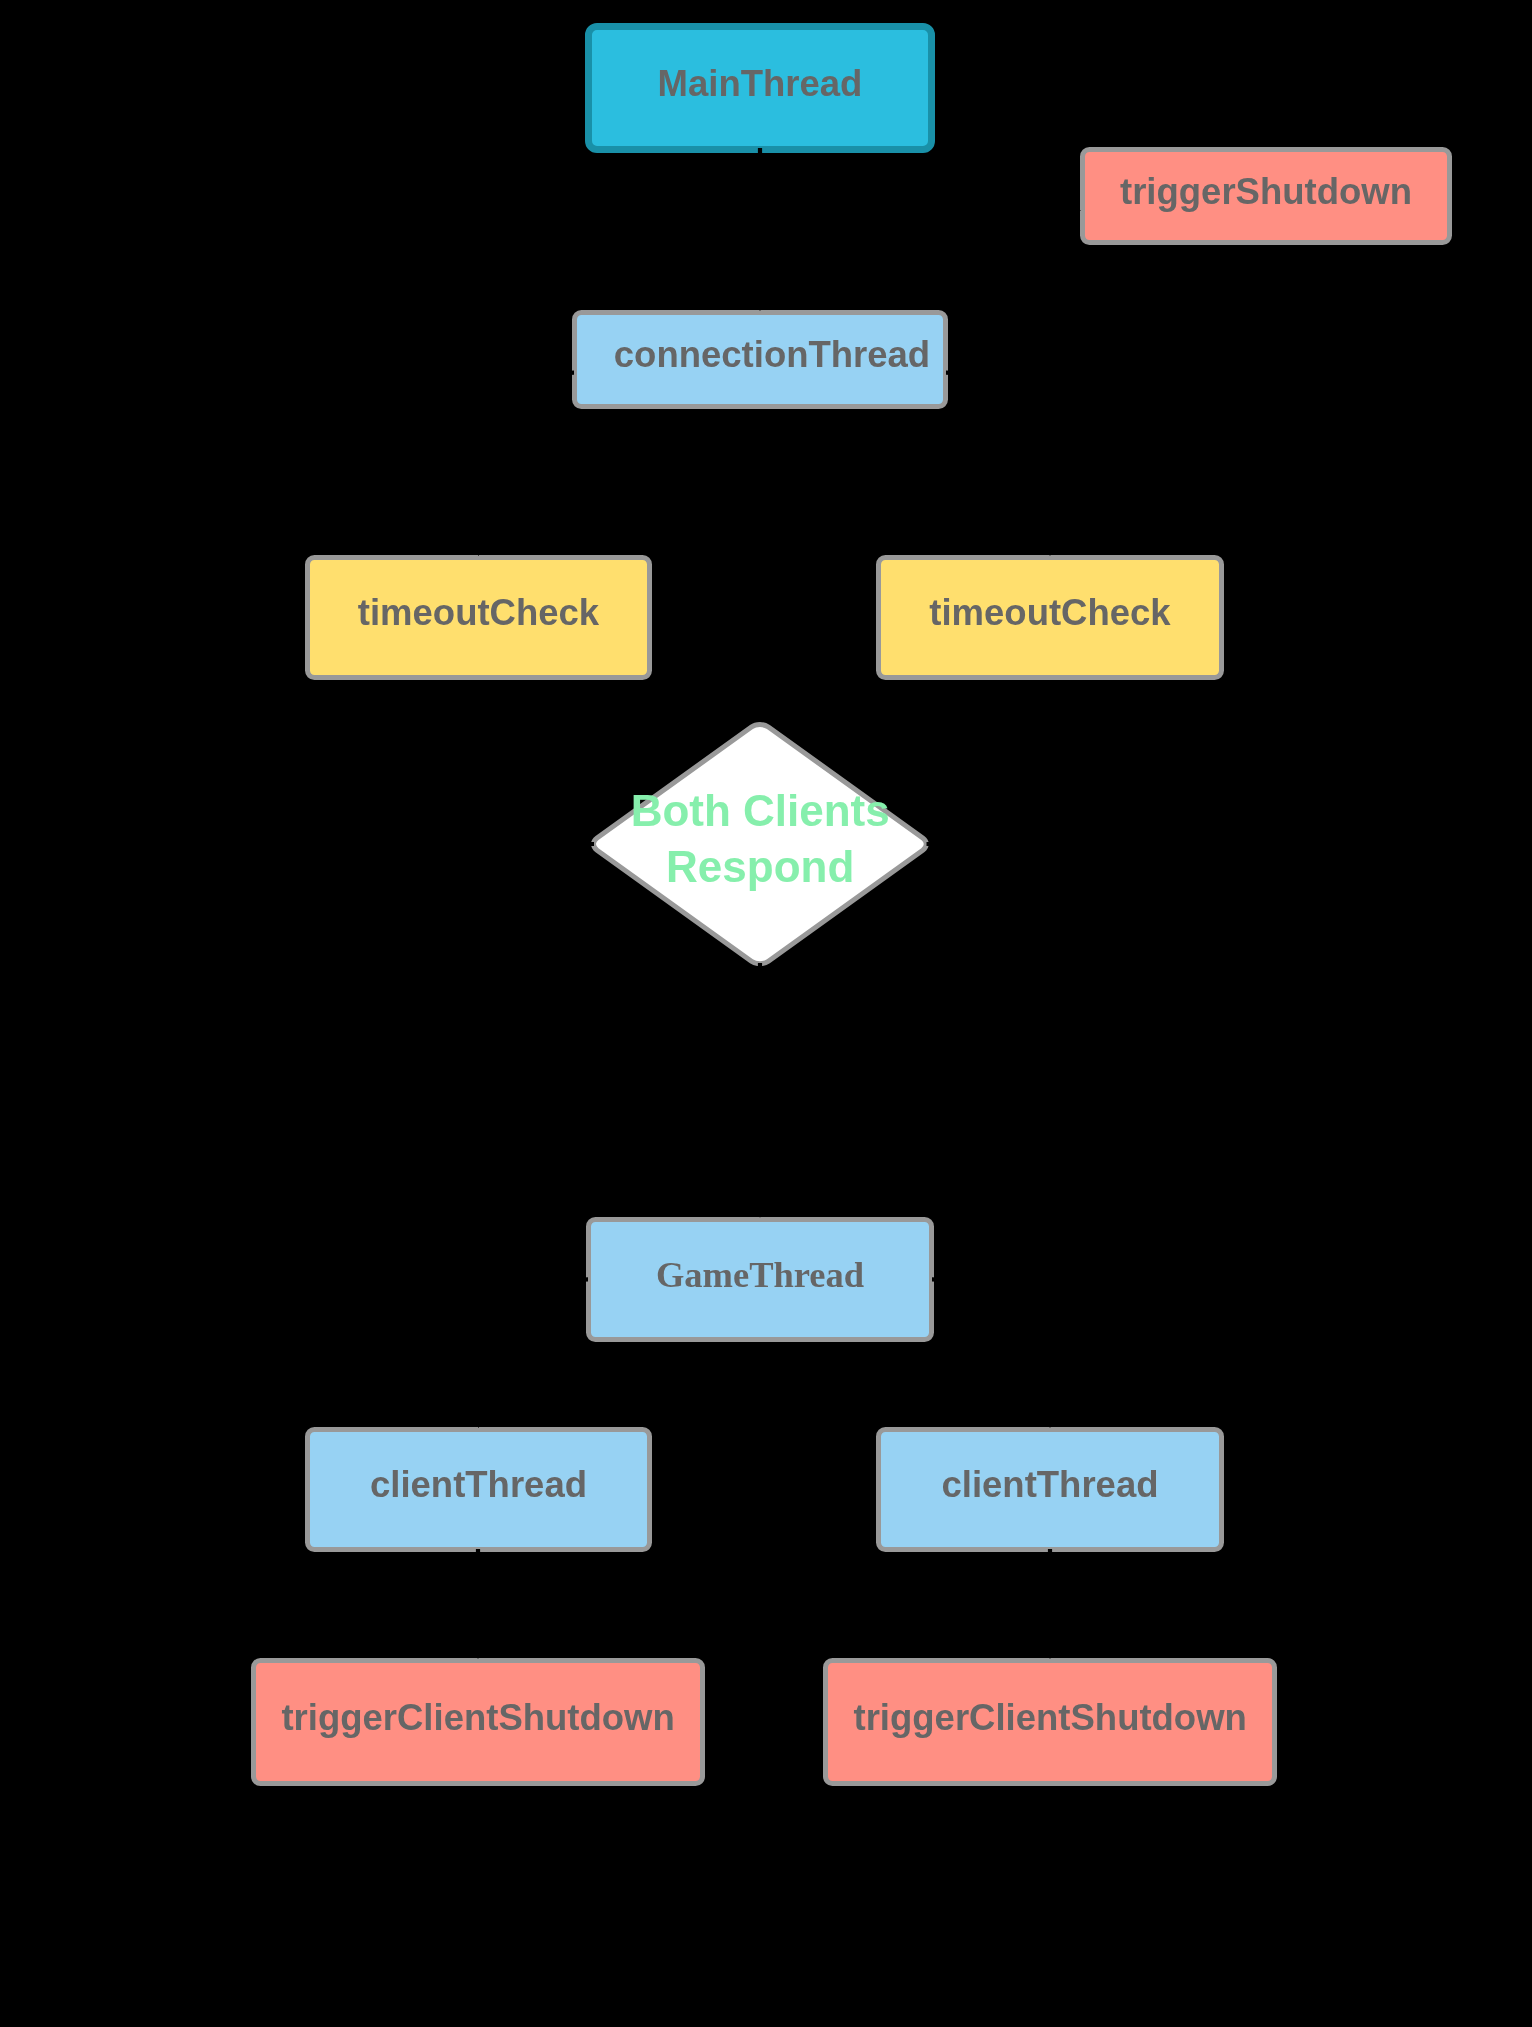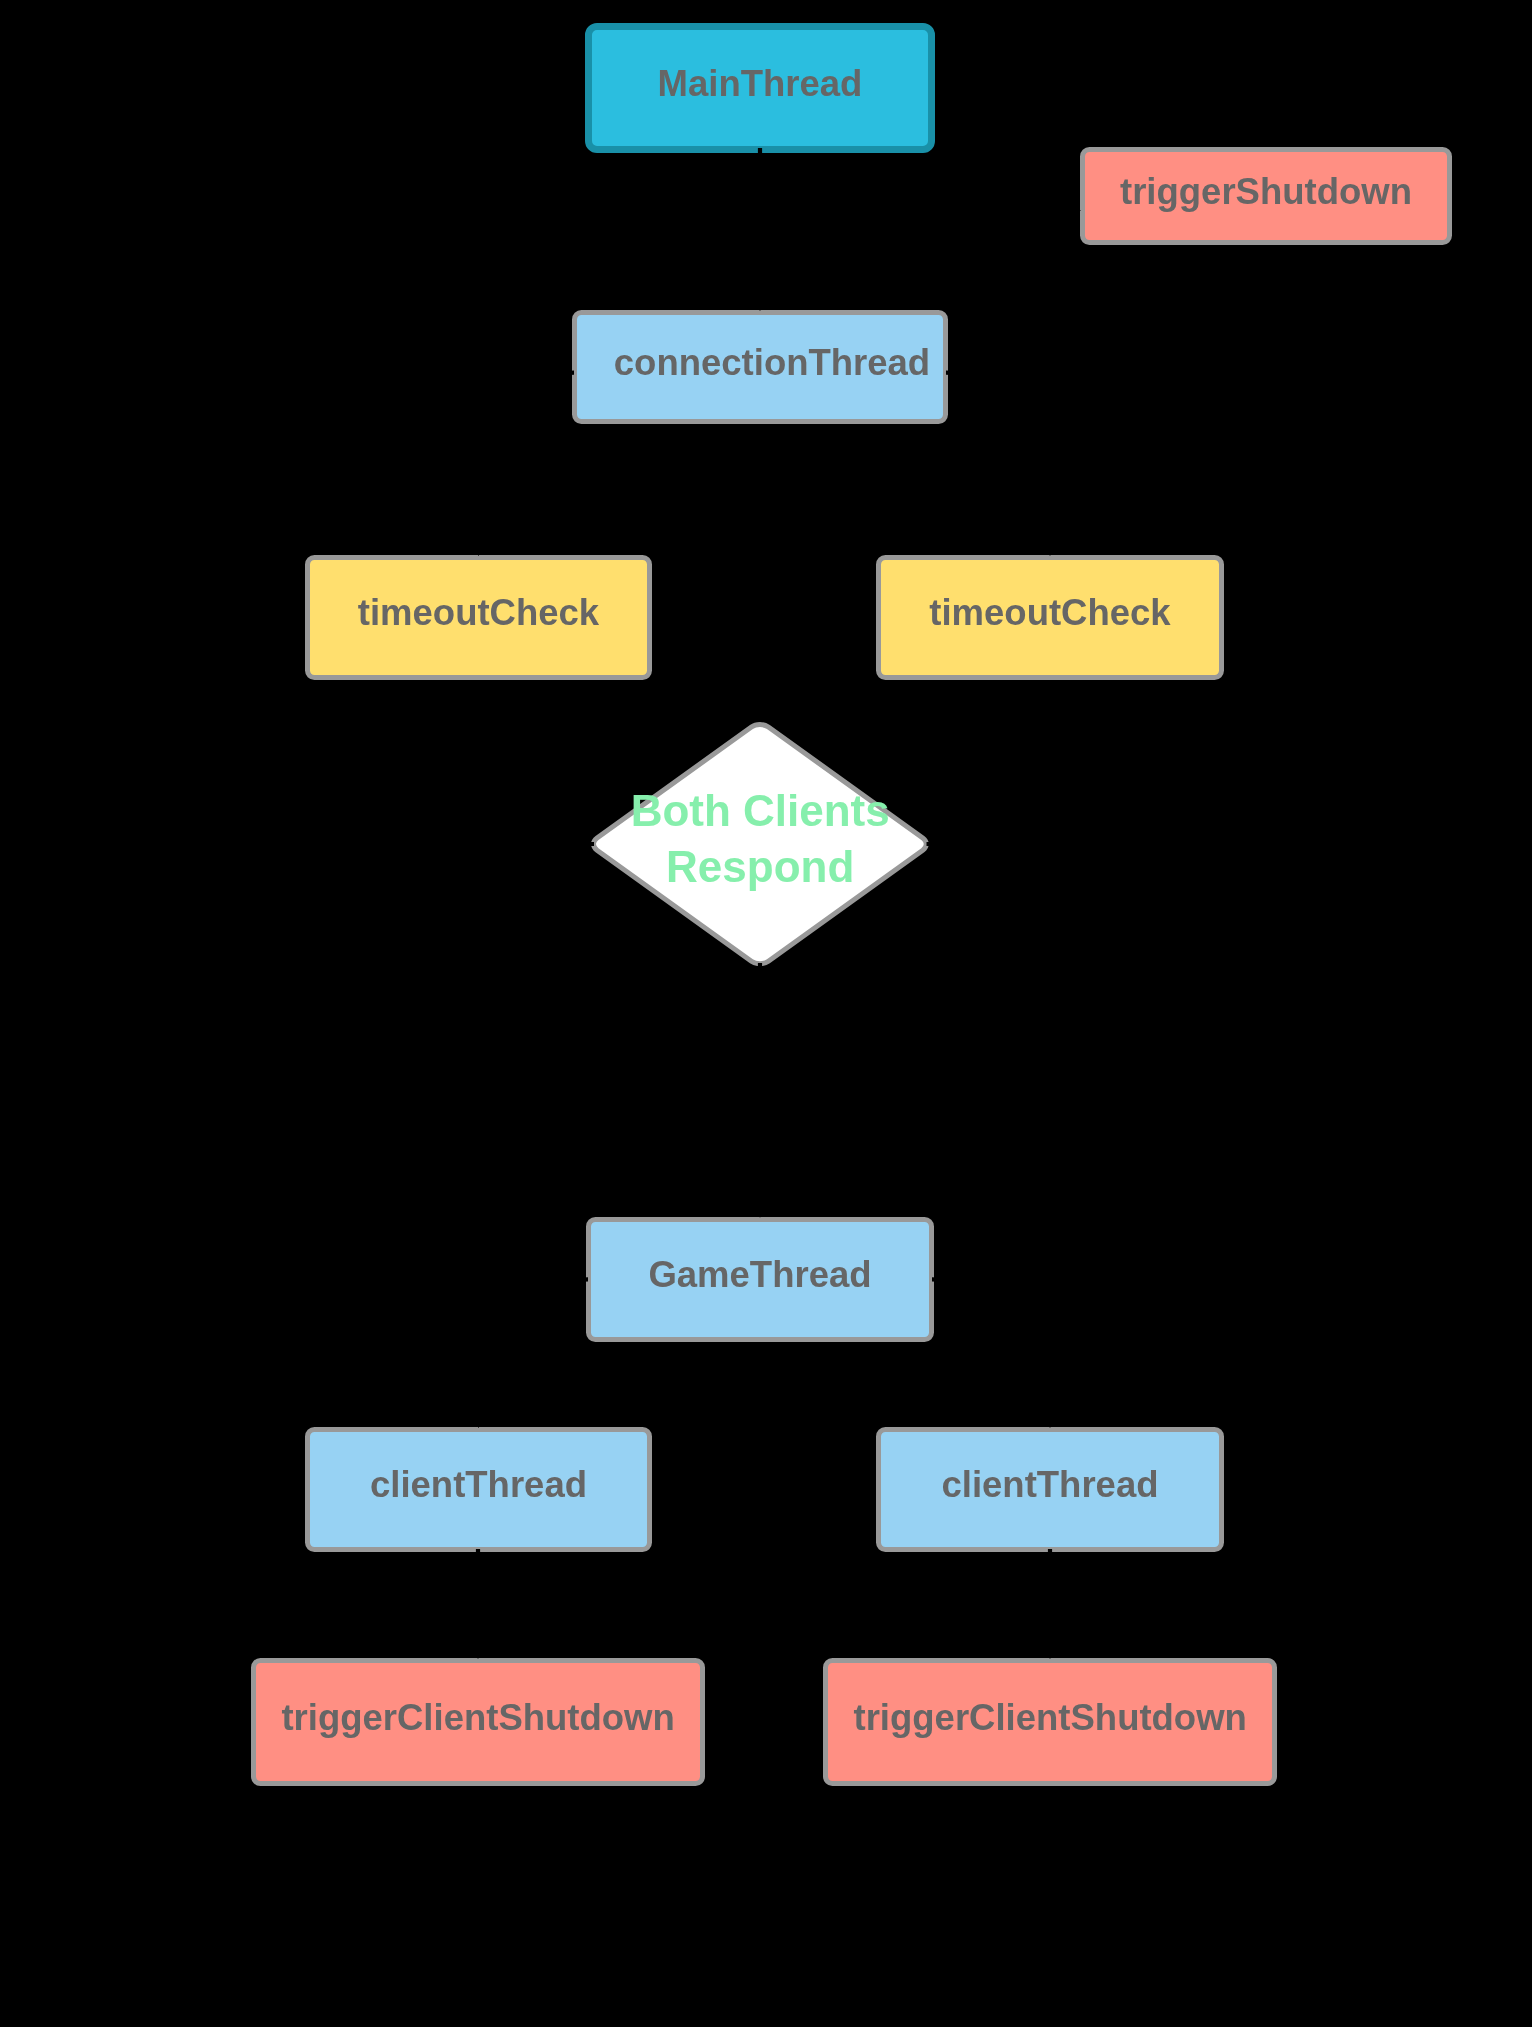--- a/index.html
+++ b/index.html
@@ -40,41 +40,41 @@
   <div id="node-layer">
 
     <div class="node rect" style="left: 585px; top: 22.8px; width: 350px; height: 130.4px; background: rgb(43, 190, 223); border-color: rgb(25, 144, 168); border-width: 7.6px; border-radius: 12px;">
       <div class="node-label" style="color: rgb(102, 102, 102); font-size: 36.5px; line-height: 44.1px; transform: translateY(-4.2px);">MainThread</div>
     </div>
 
     <div class="node rect" style="left: 1079.8px; top: 146.7px; width: 372.4px; height: 98px; background: rgb(255, 143, 131); border-color: rgb(153, 153, 153); border-width: 5px; border-radius: 9.4px;">
       <div class="node-label" style="color: rgb(102, 102, 102); font-size: 36.5px; line-height: 44.1px; transform: translateY(-4.2px);">triggerShutdown</div>
     </div>
 
-    <div class="node rect" style="left: 571.8px; top: 310px; width: 376.4px; height: 114px; background: rgb(151, 210, 243); border-color: rgb(153, 153, 153); border-width: 5px; border-radius: 9.4px; padding-left: 24px;">
+    <div class="node rect" style="left: 571.8px; top: 310px; width: 376.4px; height: 99px; background: rgb(151, 210, 243); border-color: rgb(153, 153, 153); border-width: 5px; border-radius: 9.4px; padding-left: 24px;">
       <div class="node-label" style="color: rgb(102, 102, 102); font-size: 36.5px; line-height: 44.1px; transform: translateY(-4.2px);">connectionThread</div>
     </div>
 
     <div class="node rect" style="left: 304.8px; top: 554.8px; width: 347.4px; height: 125.3px; background: rgb(255, 223, 110); border-color: rgb(153, 153, 153); border-width: 5px; border-radius: 9.4px;">
       <div class="node-label" style="color: rgb(102, 102, 102); font-size: 36.5px; line-height: 44.1px; transform: translateY(-4.2px);">timeoutCheck</div>
     </div>
 
     <div class="node rect" style="left: 875.9px; top: 554.8px; width: 348.2px; height: 125.2px; background: rgb(255, 223, 110); border-color: rgb(153, 153, 153); border-width: 5px; border-radius: 9.4px;">
       <div class="node-label" style="color: rgb(102, 102, 102); font-size: 36.5px; line-height: 44.1px; transform: translateY(-4.2px);">timeoutCheck</div>
     </div>
 
     <div class="node diamond" style="left: 591.3px; top: 722px; width: 337.8px; height: 244.2px;">
       <svg class="diamond-shape" viewBox="-168.9 -122.1 337.8 244.2">
           <path d="M -8.482 -117.075 A 11.996 8.622 0 0 1 8.482 -117.075 L 162.886 -6.097 A 11.996 8.622 0 0 1 162.886 6.097 L 8.482 117.075 A 11.996 8.622 0 0 1 -8.482 117.075 L -162.886 6.097 A 11.996 8.622 0 0 1 -162.886 -6.097 Z" fill="#ffffff" stroke="#999999" stroke-width="5" stroke-linejoin="round"></path>
         </svg>
       <div class="node-label" style="color: #86efac; font-size: 44px; line-height: 56px; transform: translateY(-4.65px);">Both Clients
 Respond</div>
     </div>
 
-    <div class="node rect" style="left: 586px; top: 1216.6px; width: 348px; height: 125.5px; background: rgb(151, 210, 243); border-color: rgb(153, 153, 153); border-width: 5px; border-radius: 9.4px;">
+    <div class="node rect" style="left: 586px; top: 1216.6px; width: 348px; height: 125.5px; background: rgb(151, 210, 243); border-color: rgb(153, 153, 153); border-width: 5px; border-radius: 9.4px; font-family: Liberation Serif, serif;">
       <div class="node-label" style="color: rgb(102, 102, 102); font-size: 36.5px; line-height: 44.1px; transform: translateY(-4.2px);">GameThread</div>
     </div>
 
     <div class="node rect" style="left: 304.8px; top: 1426.8px; width: 347.4px; height: 125.4px; background: rgb(151, 210, 243); border-color: rgb(153, 153, 153); border-width: 5px; border-radius: 9.4px;">
       <div class="node-label" style="color: rgb(102, 102, 102); font-size: 36.5px; line-height: 44.1px; transform: translateY(-4.2px);">clientThread</div>
     </div>
 
     <div class="node rect" style="left: 875.9px; top: 1426.8px; width: 348.2px; height: 125.4px; background: rgb(151, 210, 243); border-color: rgb(153, 153, 153); border-width: 5px; border-radius: 9.4px;">
       <div class="node-label" style="color: rgb(102, 102, 102); font-size: 36.5px; line-height: 44.1px; transform: translateY(-4.2px);">clientThread</div>
     </div>

